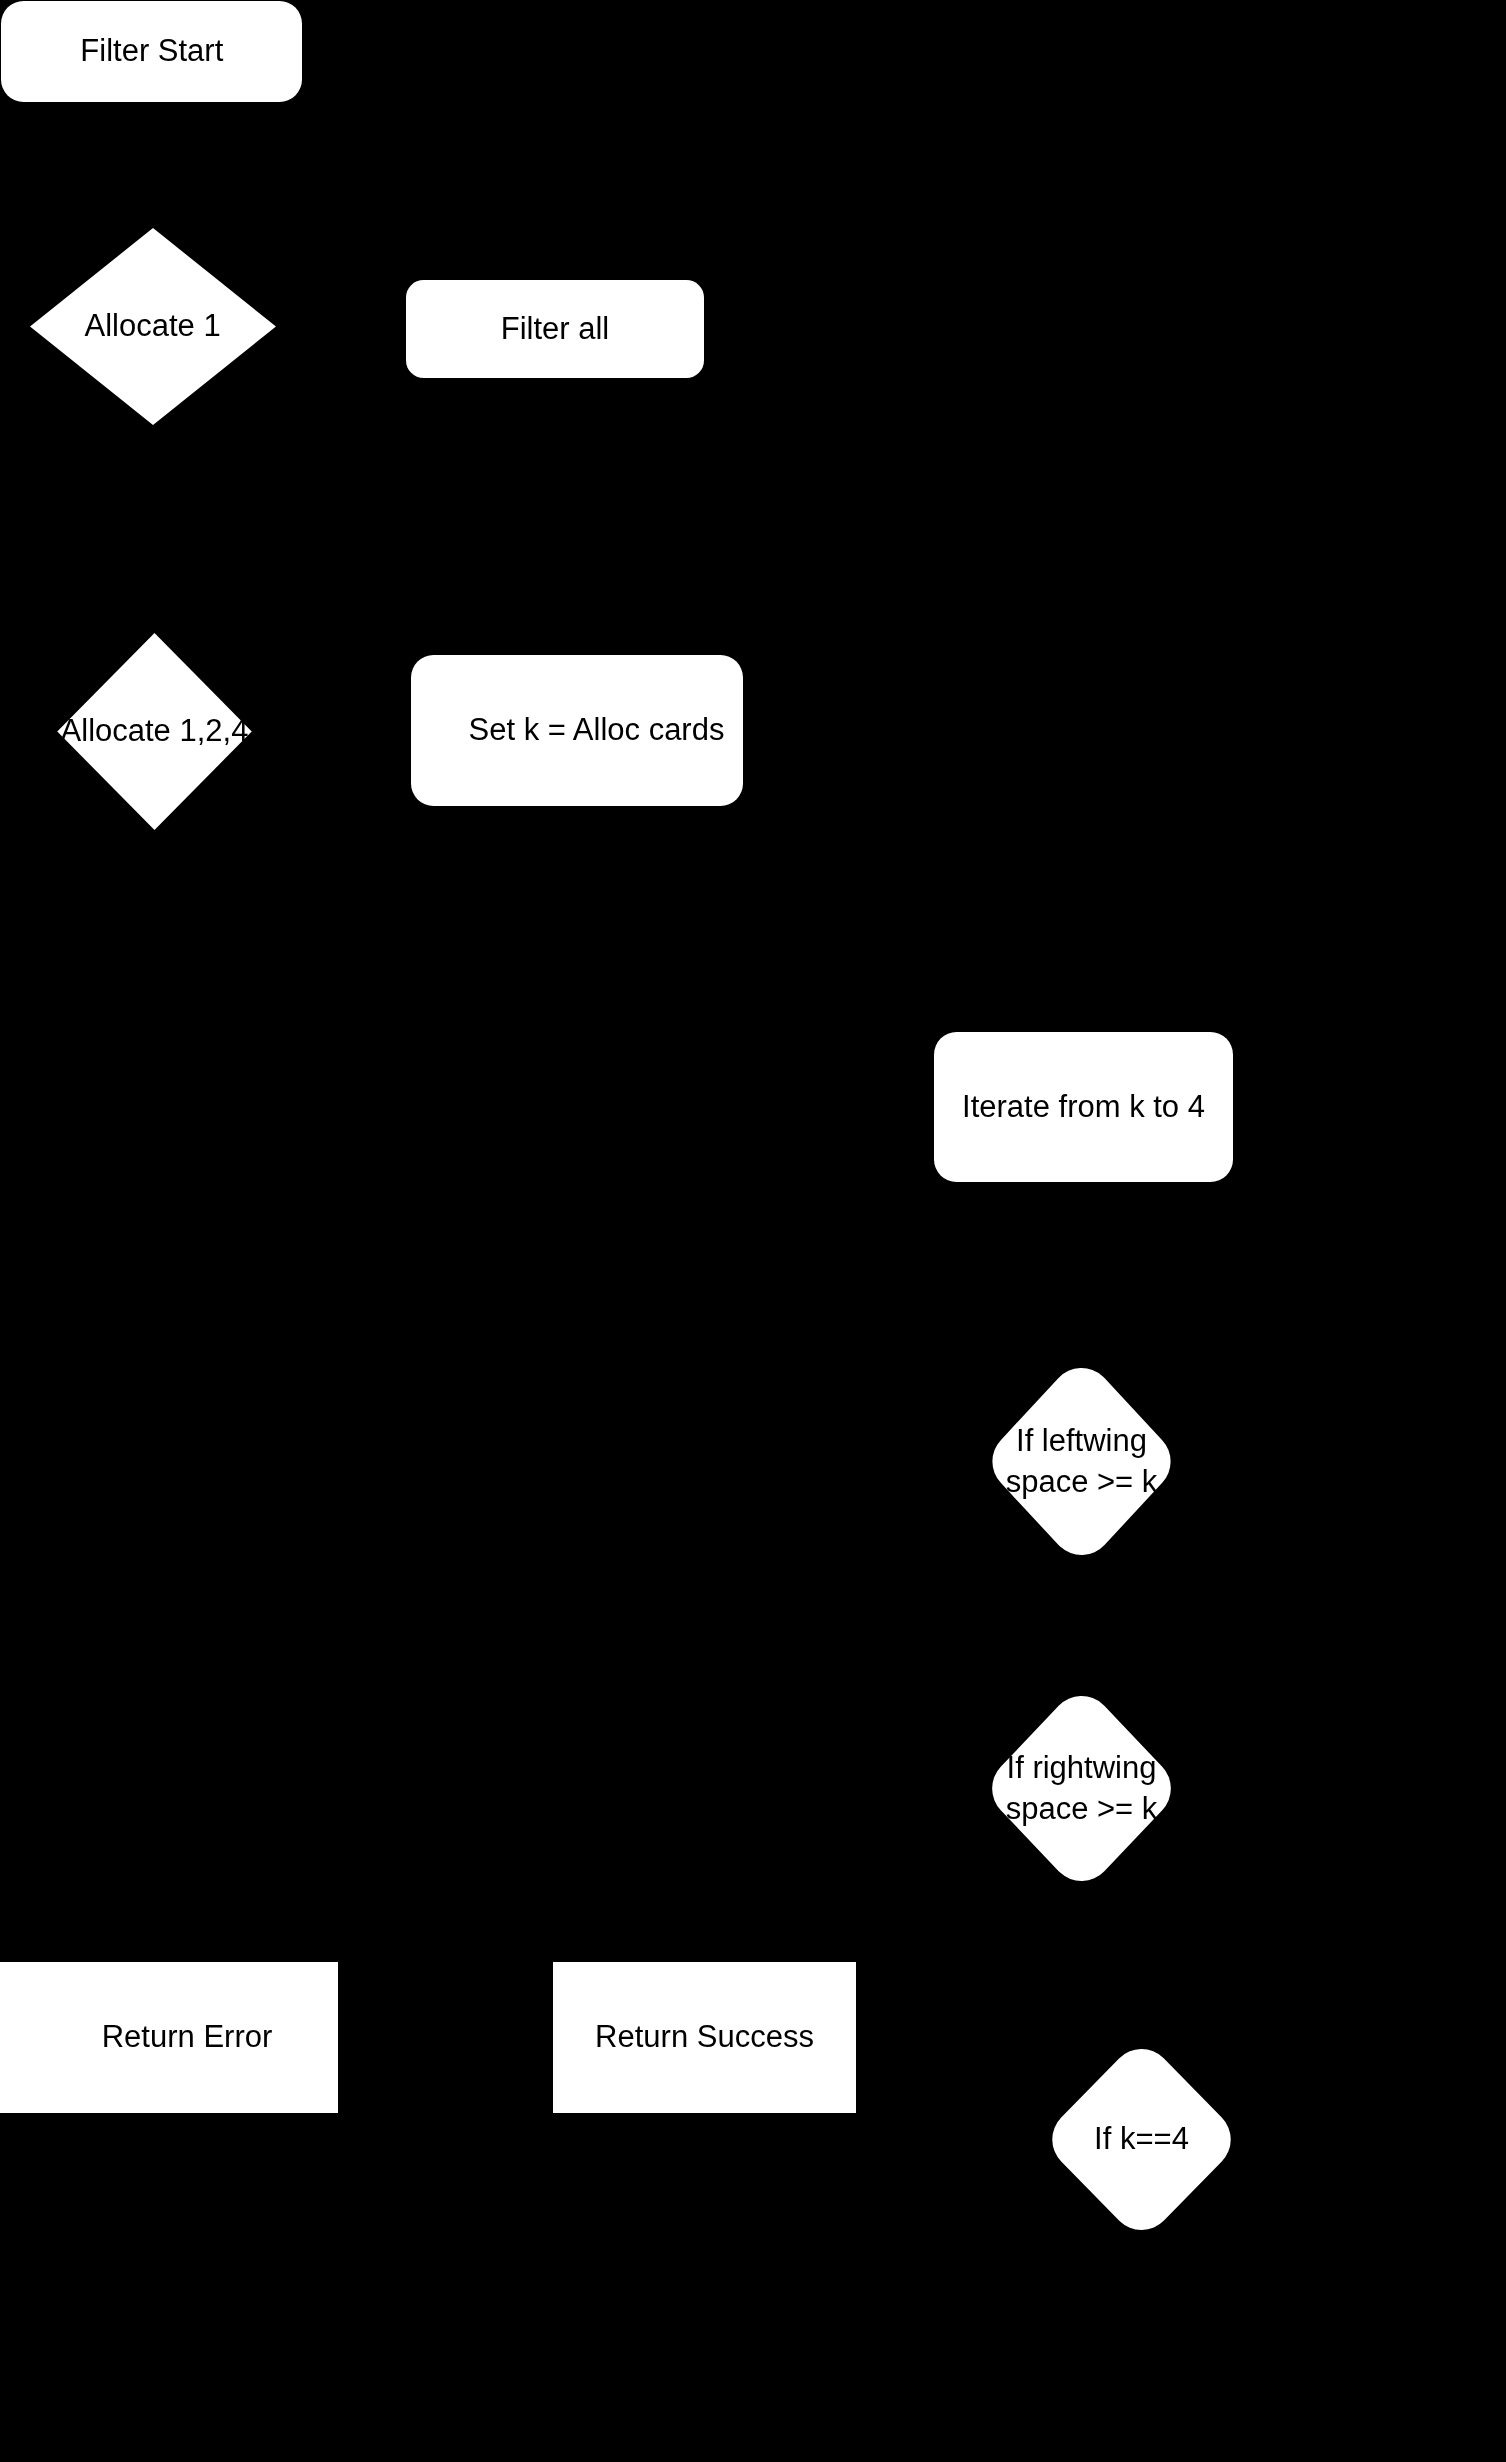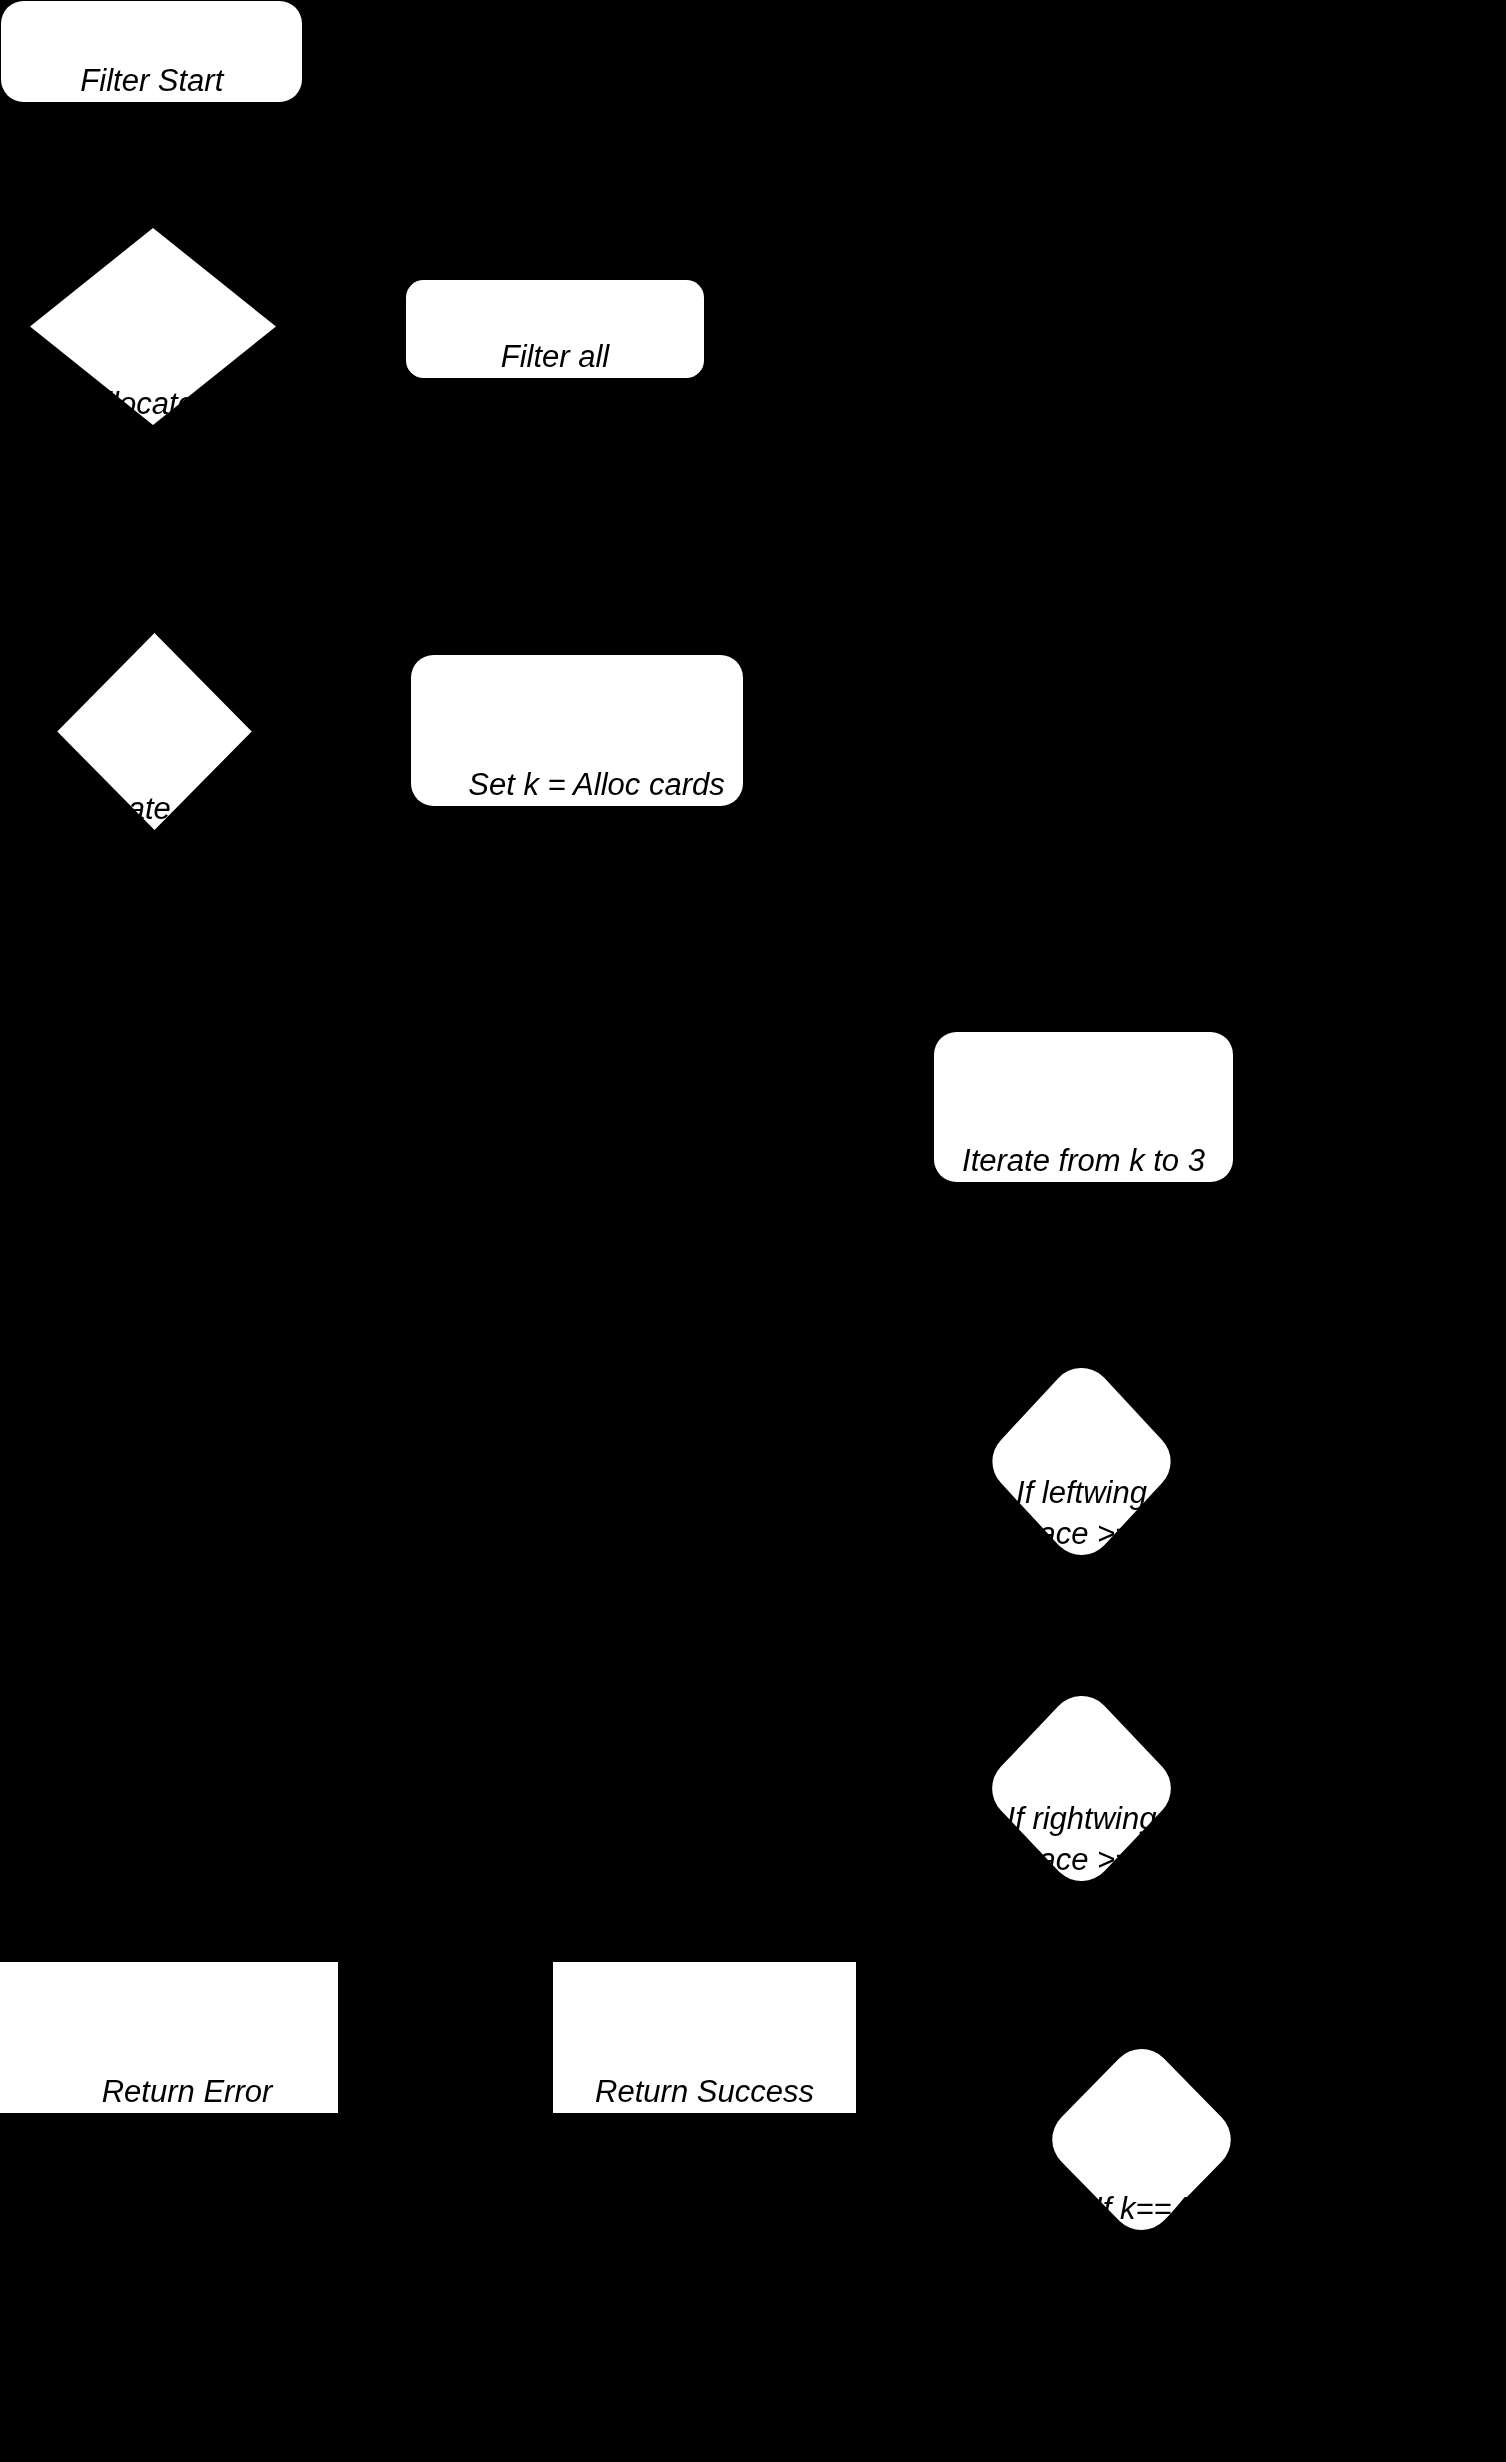--- a/index.html
+++ b/index.html
@@ -6,23 +6,22 @@
   .canvas{
     position:relative;
     width:1507px;height:2462px;
     background:#000;
     overflow:hidden;
     font-family:"Liberation Sans", sans-serif;
   }
   .node{
     position:absolute;
     display:flex;
-    align-items:flex-end;
+    align-items:center;
     justify-content:center;
-    font-style:italic;
   }
   .node .box{
     position:absolute;
     left:0;top:0;right:0;bottom:0;
     background:#fff;
   }
   .node svg{
     position:absolute;
     left:0;top:0;
     overflow:visible;
@@ -61,21 +60,21 @@
           <path d="M 155 0 L 310 157 L 155 314 L 0 157 Z" fill="#ffffff"></path>
         </svg>
         <div class="label">Allocate 1,2,4</div>
       </div>
       <div class="node" style="left: 411px; top: 655px; width: 293px; height: 151px; padding-left: 39px;">
         <div class="box" style="border-radius: 22.6px;"></div>
         <div class="label">Set k = Alloc cards</div>
       </div>
       <div class="node" style="left: 934px; top: 1032px; width: 299px; height: 150px;">
         <div class="box" style="border-radius: 22.6px;"></div>
-        <div class="label">Iterate from k to 3</div>
+        <div class="label">Iterate from k to 4</div>
       </div>
       <div class="node" style="left: 992px; top: 1368px; width: 179px; height: 187px;">
         <svg width="179" height="187" viewBox="0 0 284 298">
           <path d="M 142 50 L 234 149 L 142 248 L 50 149 Z" fill="#ffffff" stroke="#ffffff" stroke-width="100" stroke-linejoin="round"></path>
         </svg>
         <div class="label">If leftwing
 space &gt;= k</div>
       </div>
       <div class="node" style="left: 992px; top: 1696px; width: 179px; height: 185px;">
         <svg width="179" height="185" viewBox="0 0 284 294">

